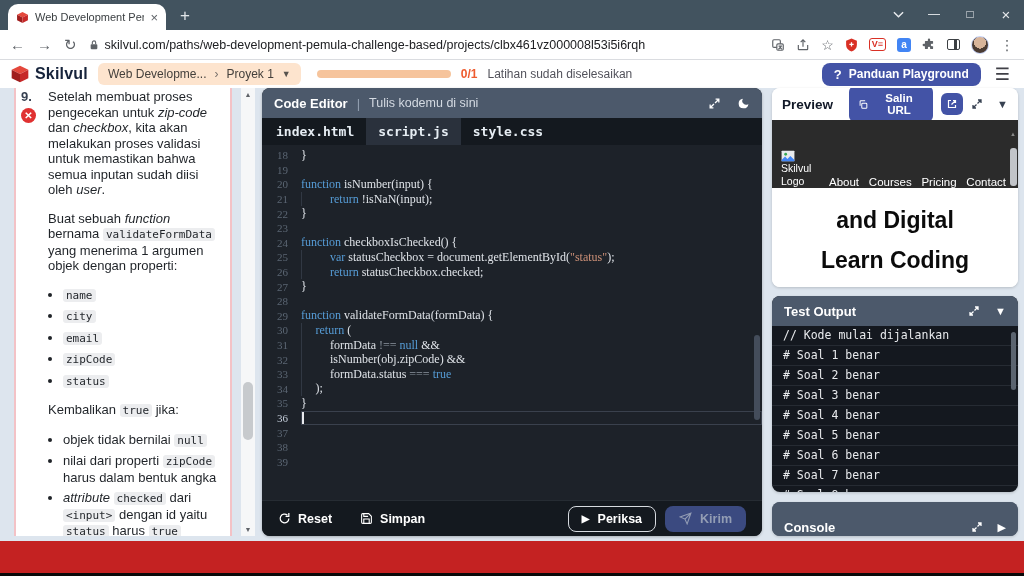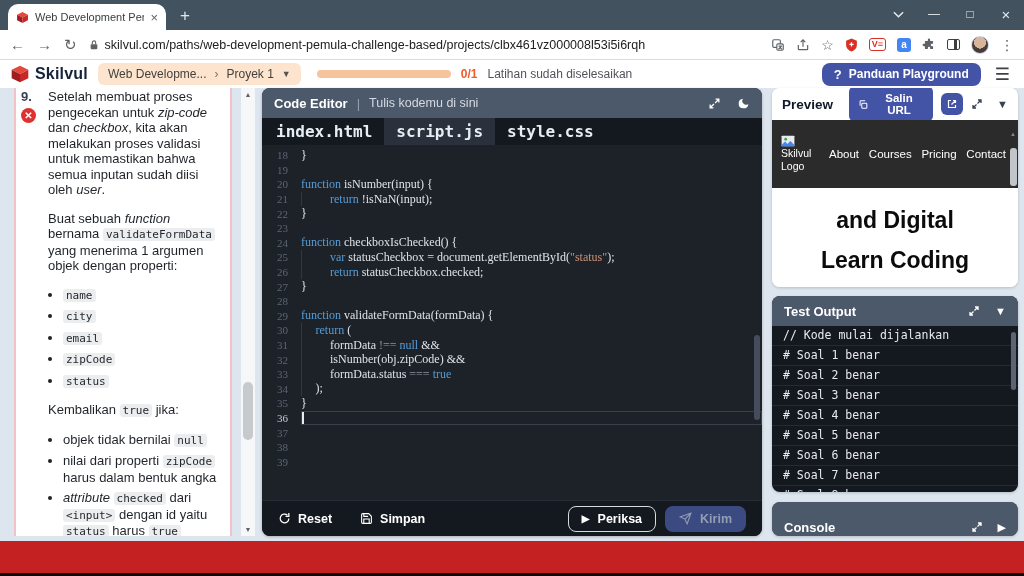--- a/index.html
+++ b/index.html
@@ -58,21 +58,21 @@
   .pagescroll .thumb { position:absolute; left:2px; width:10px; background:#c7cacd; border-radius:5px; }
 
   
   .editorcard { position:absolute; left:262px; top:88px; width:500px; height:448px; border-radius:8px; overflow:hidden; background:#1d2229; box-shadow:0 1px 3px rgba(0,0,0,.25); display:flex; flex-direction:column; }
   .ehead { height:30px; background:#4c596b; display:flex; align-items:center; padding:0 12px; gap:9px; flex:none; }
   .ehead .t1 { color:#fff; font-size:13px; font-weight:bold; }
   .ehead .dv { color:#93a0b0; font-size:13px; }
   .ehead .t2 { color:#d4dae2; font-size:12.5px; }
   .ehead .icons { margin-left:auto; display:flex; align-items:center; gap:16px; }
   .etabs { height:27px; background:#14191f; display:flex; align-items:stretch; padding-left:2px; flex:none; }
-  .etab { padding:0 12px; font-family:"DejaVu Sans Mono", monospace; font-size:16px; font-weight:bold; color:#e6edf3; display:flex; align-items:center; }
+  .etab { padding:0 12px; font-family:"DejaVu Sans Mono", monospace; font-size:13px; font-weight:bold; color:#e6edf3; display:flex; align-items:center; }
   .etab.active { background:#2a313c; }
   .ecode { flex:1; position:relative; padding-top:3px; font-family:"DejaVu Sans Mono", monospace; overflow:hidden; }
   .cl { display:flex; align-items:center; height:14.6px;font-family:Liberation Serif, serif; }
   .cl .ln { width:26px; flex:none; text-align:right; margin-right:13px; color:#5b6673; font-size:11px; }
   .cl .lc { font-size:12px; color:#dfe3e8; white-space:pre; display:flex; align-items:center; flex:1; height:100%; }
   .cl.active .lc { border:1px solid #3a414d; }
   .cl.active .ln { color:#c3ccd8; }
   .ig { display:inline-block; height:100%; border-left:1px solid #313843; flex:none; }
   .tk-k { color:#569cd6; } .tk-s { color:#ce9178; } .tk-o { color:#8b949e; } .tk-p { color:#dfe3e8; }
   .cursor { display:inline-block; width:1.5px; height:12px; background:#e8eaed; }
@@ -86,21 +86,21 @@
 
   
   .card { position:absolute; left:772px; width:246px; border-radius:8px; overflow:hidden; box-shadow:0 1px 3px rgba(0,0,0,.18); }
   .previewcard { top:88px; height:199px; background:#fff; }
   .phead { height:32px; display:flex; align-items:center; padding:0 10px; gap:8px; background:#fff; }
   .phead .t { font-size:13.5px; font-weight:bold; color:#111827; }
   .copybtn { background:#4353a6; border:none; color:#fff; font-size:11.5px; font-weight:bold; border-radius:6px; height:36px; padding:0 9px; display:flex; align-items:center; gap:6px; margin-left:8px; }
   .extbtn { background:#4353a6; border:none; border-radius:6px; width:24px; height:22px; display:flex; align-items:center; justify-content:center; }
   .phead .hicons { margin-left:auto; display:flex; align-items:center; gap:14px; color:#374151; }
   .pframe { position:relative; height:167px; background:#fff; }
-  .pnav { height:68px; background:#2b2b2b; display:flex; align-items:center; padding:0 8px 0 9px; color:#fff; }
+  .pnav { height:68px; background:#2b2b2b; display:flex; align-items:flex-end; padding:0 8px 0 9px; color:#fff; }
   .plogo { width:46px; flex:none; font-size:10.5px; line-height:1.25; color:#fff; }
   .pnavlinks { flex:1; display:flex; justify-content:space-between; padding:0 4px 0 2px; }
   .pnavlinks span { font-size:11.5px; color:#fff; }
   .phero { text-align:center; font-size:23px; font-weight:bold; color:#0b0b0b; line-height:40px; padding-top:12px; font-family:"Liberation Sans", sans-serif; }
   .pfscroll { position:absolute; right:1px; top:2px; width:7px; }
   .pfscroll .th { width:7px; height:38px; background:#c1c4c9; border-radius:3px; margin-top:8px; }
   .pfscroll .ar { font-size:6px; color:#888; text-align:center; }
 
   .testcard { top:296px; height:196px; background:#14181f; }
   .dhead { height:30px; background:#4c596b; display:flex; align-items:center; padding:0 12px; }

